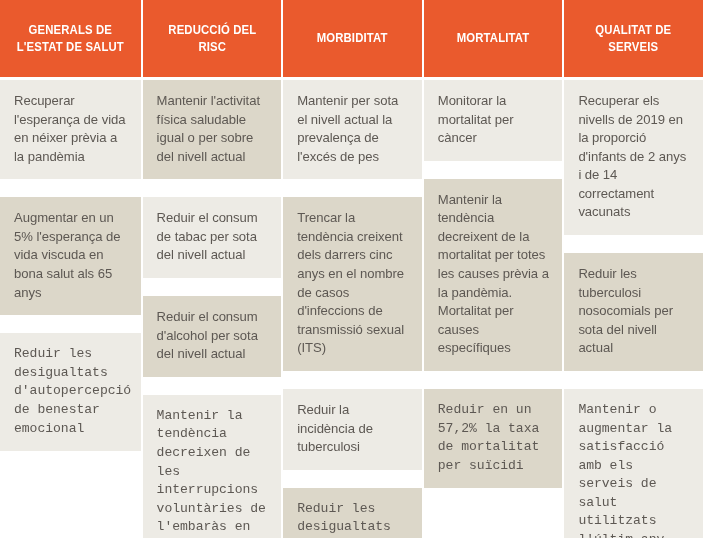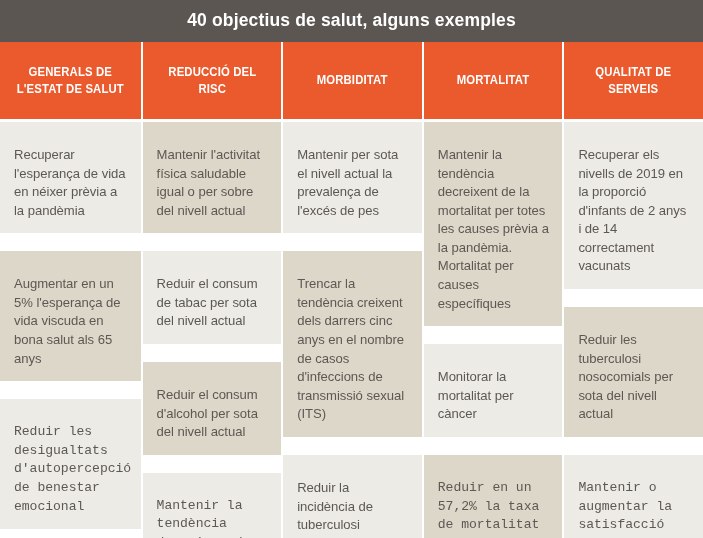--- a/index.html
+++ b/index.html
@@ -85,21 +85,21 @@
   
   .col-body {
     flex: 1 1 auto;
     display: flex;
     flex-direction: column;
     background: #ffffff;
     padding-top: 3px;
     box-sizing: border-box;
   }
   .cell {
-    padding: 24px 13px 13px 14px;
+    padding: 12px 13px 13px 14px;
     box-sizing: border-box;
     color: #5d5853;
     font-size: 13.1px;
     line-height: 1.42;
     letter-spacing: -0.05px;
   }
   .cell + .cell {
     margin-top: 18px;
   }
   .cell.tone-light { background: #edebe5; }
@@ -111,23 +111,20 @@
   .cell-text {
     display: block;
     white-space: pre-line;
   }
 </style>
 </head>
 <body>
 
 <div class="infographic">
 
-  <div class="title-bar">
-    <span class="title-text">40 objectius de salut, alguns exemples</span>
-  </div>
 
   <div class="columns">
 
     <div class="column">
       <div class="col-head">
         <span class="head-text">GENERALS DE L'ESTAT DE SALUT</span>
       </div>
       <div class="col-body">
         <div class="cell tone-light">
             <span class="cell-text">Recuperar l'esperança de vida en néixer prèvia a la pandèmia</span>
@@ -179,25 +176,25 @@
             <span class="cell-text">Reduir les desigualtats en la prevalença de depressió</span>
           </div>
       </div>
     </div>
 
     <div class="column">
       <div class="col-head">
         <span class="head-text">MORTALITAT</span>
       </div>
       <div class="col-body">
+        <div class="cell tone-light">
+            <span class="cell-text">Monitorar la mortalitat per càncer</span>
+          </div>
         <div class="cell tone-dark">
             <span class="cell-text">Mantenir la tendència decreixent de la mortalitat per totes les causes prèvia a la pandèmia. Mortalitat per causes específiques</span>
-          </div>
-        <div class="cell tone-light">
-            <span class="cell-text">Monitorar la mortalitat per càncer</span>
           </div>
         <div class="cell tone-dark fill">
             <span class="cell-text">Reduir en un 57,2% la taxa de mortalitat per suïcidi</span>
           </div>
       </div>
     </div>
 
     <div class="column">
       <div class="col-head">
         <span class="head-text">QUALITAT DE SERVEIS</span>

